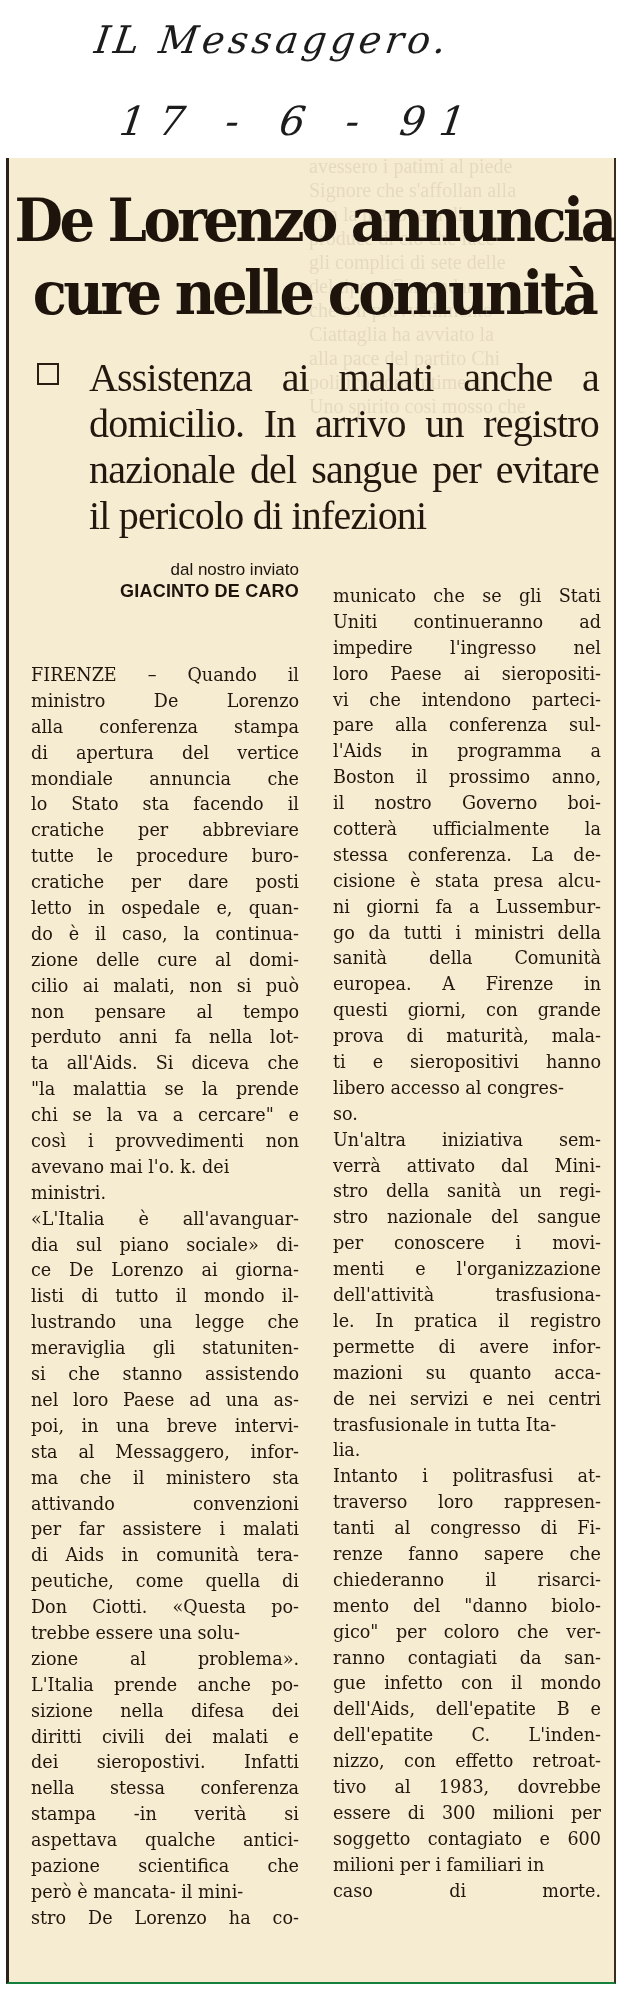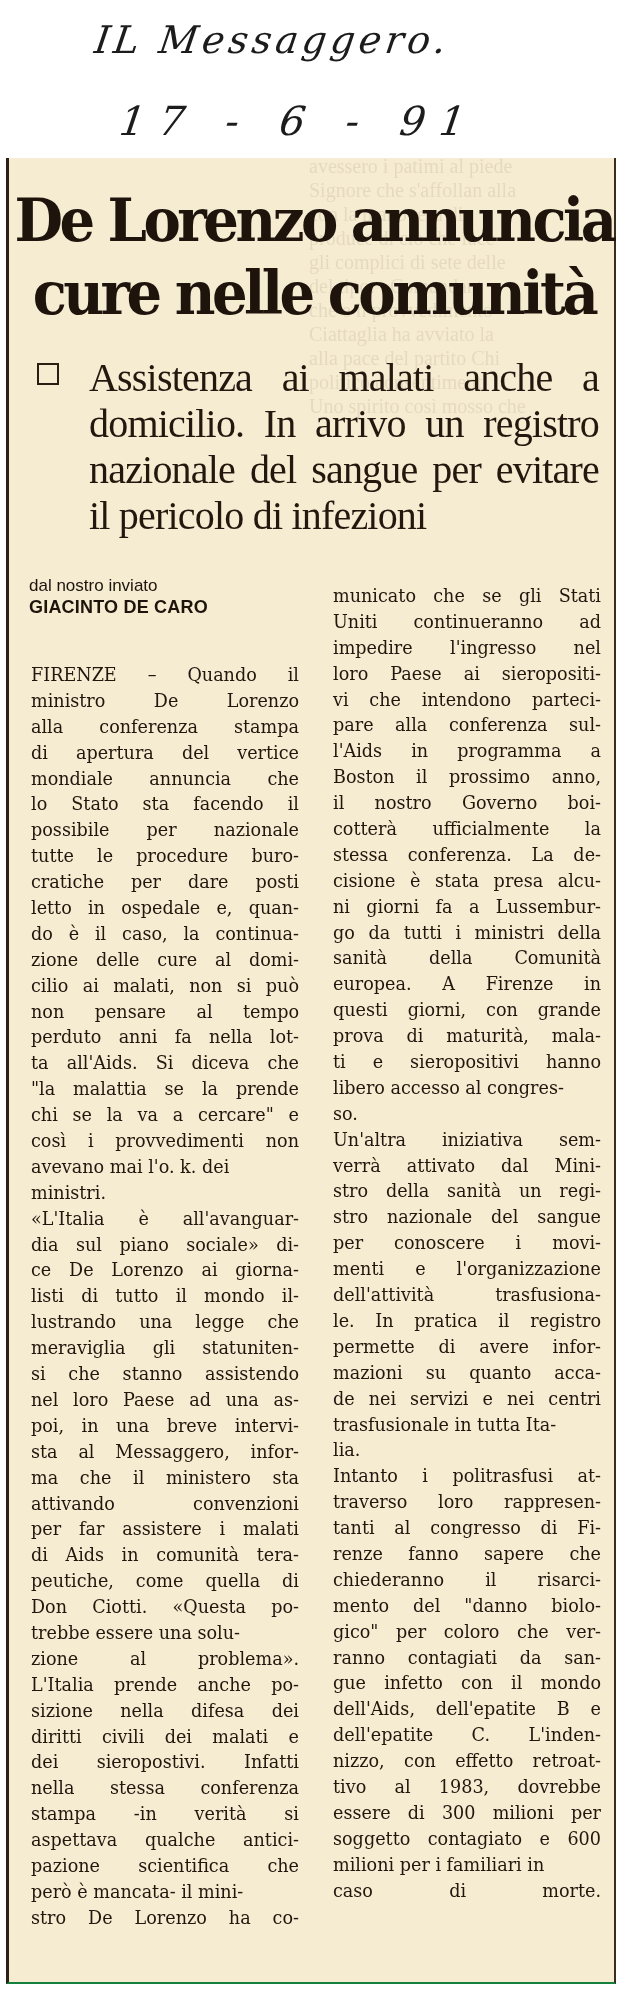--- a/index.html
+++ b/index.html
@@ -33,21 +33,21 @@
     position: absolute; left: 28px; top: 185px; width: 560px;
   }
   .subhead .box {
     position: absolute; left: 0; top: 20px; width: 22px; height: 22px; border: 2px solid #2a1d12; box-sizing: border-box;
   }
   .subhead .text {
     position: absolute; left: 52px; top: 0; width: 510px; font-size: 40px; line-height: 46px;
     text-align: justify; letter-spacing: -0.8px; color: #24180e; margin-top: 12px;
   }
   .byline {
-    position: absolute; left: 20px; width: 270px; top: 418px; text-align: left;
+    position: absolute; left: 20px; width: 270px; top: 402px; text-align: right;
     font-family: "Liberation Sans", sans-serif; color: #1e140c;
   }
   .byline .pre { font-size: 17px; line-height: 20px; }
   .byline .author { font-size: 18px; font-weight: bold; line-height: 22px; letter-spacing: 0.2px; }
 
   .col {
     position: absolute; font-family: "DejaVu Serif", serif; font-size: 17.6px; line-height: 25.9px;
     color: #22160d;
   }
   .col .line { display: block; white-space: nowrap; text-align: justify; text-align-last: justify; height: 25.9px; overflow: visible; }
@@ -90,21 +90,21 @@
     <div class="author">GIACINTO DE CARO</div>
   </div>
 
   <div class="col col-left" id="colLeft">
       <span class="line">FIRENZE – Quando il</span>
       <span class="line">ministro De Lorenzo</span>
       <span class="line">alla conferenza stampa</span>
       <span class="line">di apertura del vertice</span>
       <span class="line">mondiale annuncia che</span>
       <span class="line">lo Stato sta facendo il</span>
-      <span class="line">possibile per nazionale</span>
+      <span class="line">cratiche per abbreviare</span>
       <span class="line">tutte le procedure buro-</span>
       <span class="line">cratiche per dare posti</span>
       <span class="line">letto in ospedale e, quan-</span>
       <span class="line">do è il caso, la continua-</span>
       <span class="line">zione delle cure al domi-</span>
       <span class="line">cilio ai malati, non si può</span>
       <span class="line">non pensare al tempo</span>
       <span class="line">perduto anni fa nella lot-</span>
       <span class="line">ta all'Aids. Si diceva che</span>
       <span class="line">"la malattia se la prende</span>

